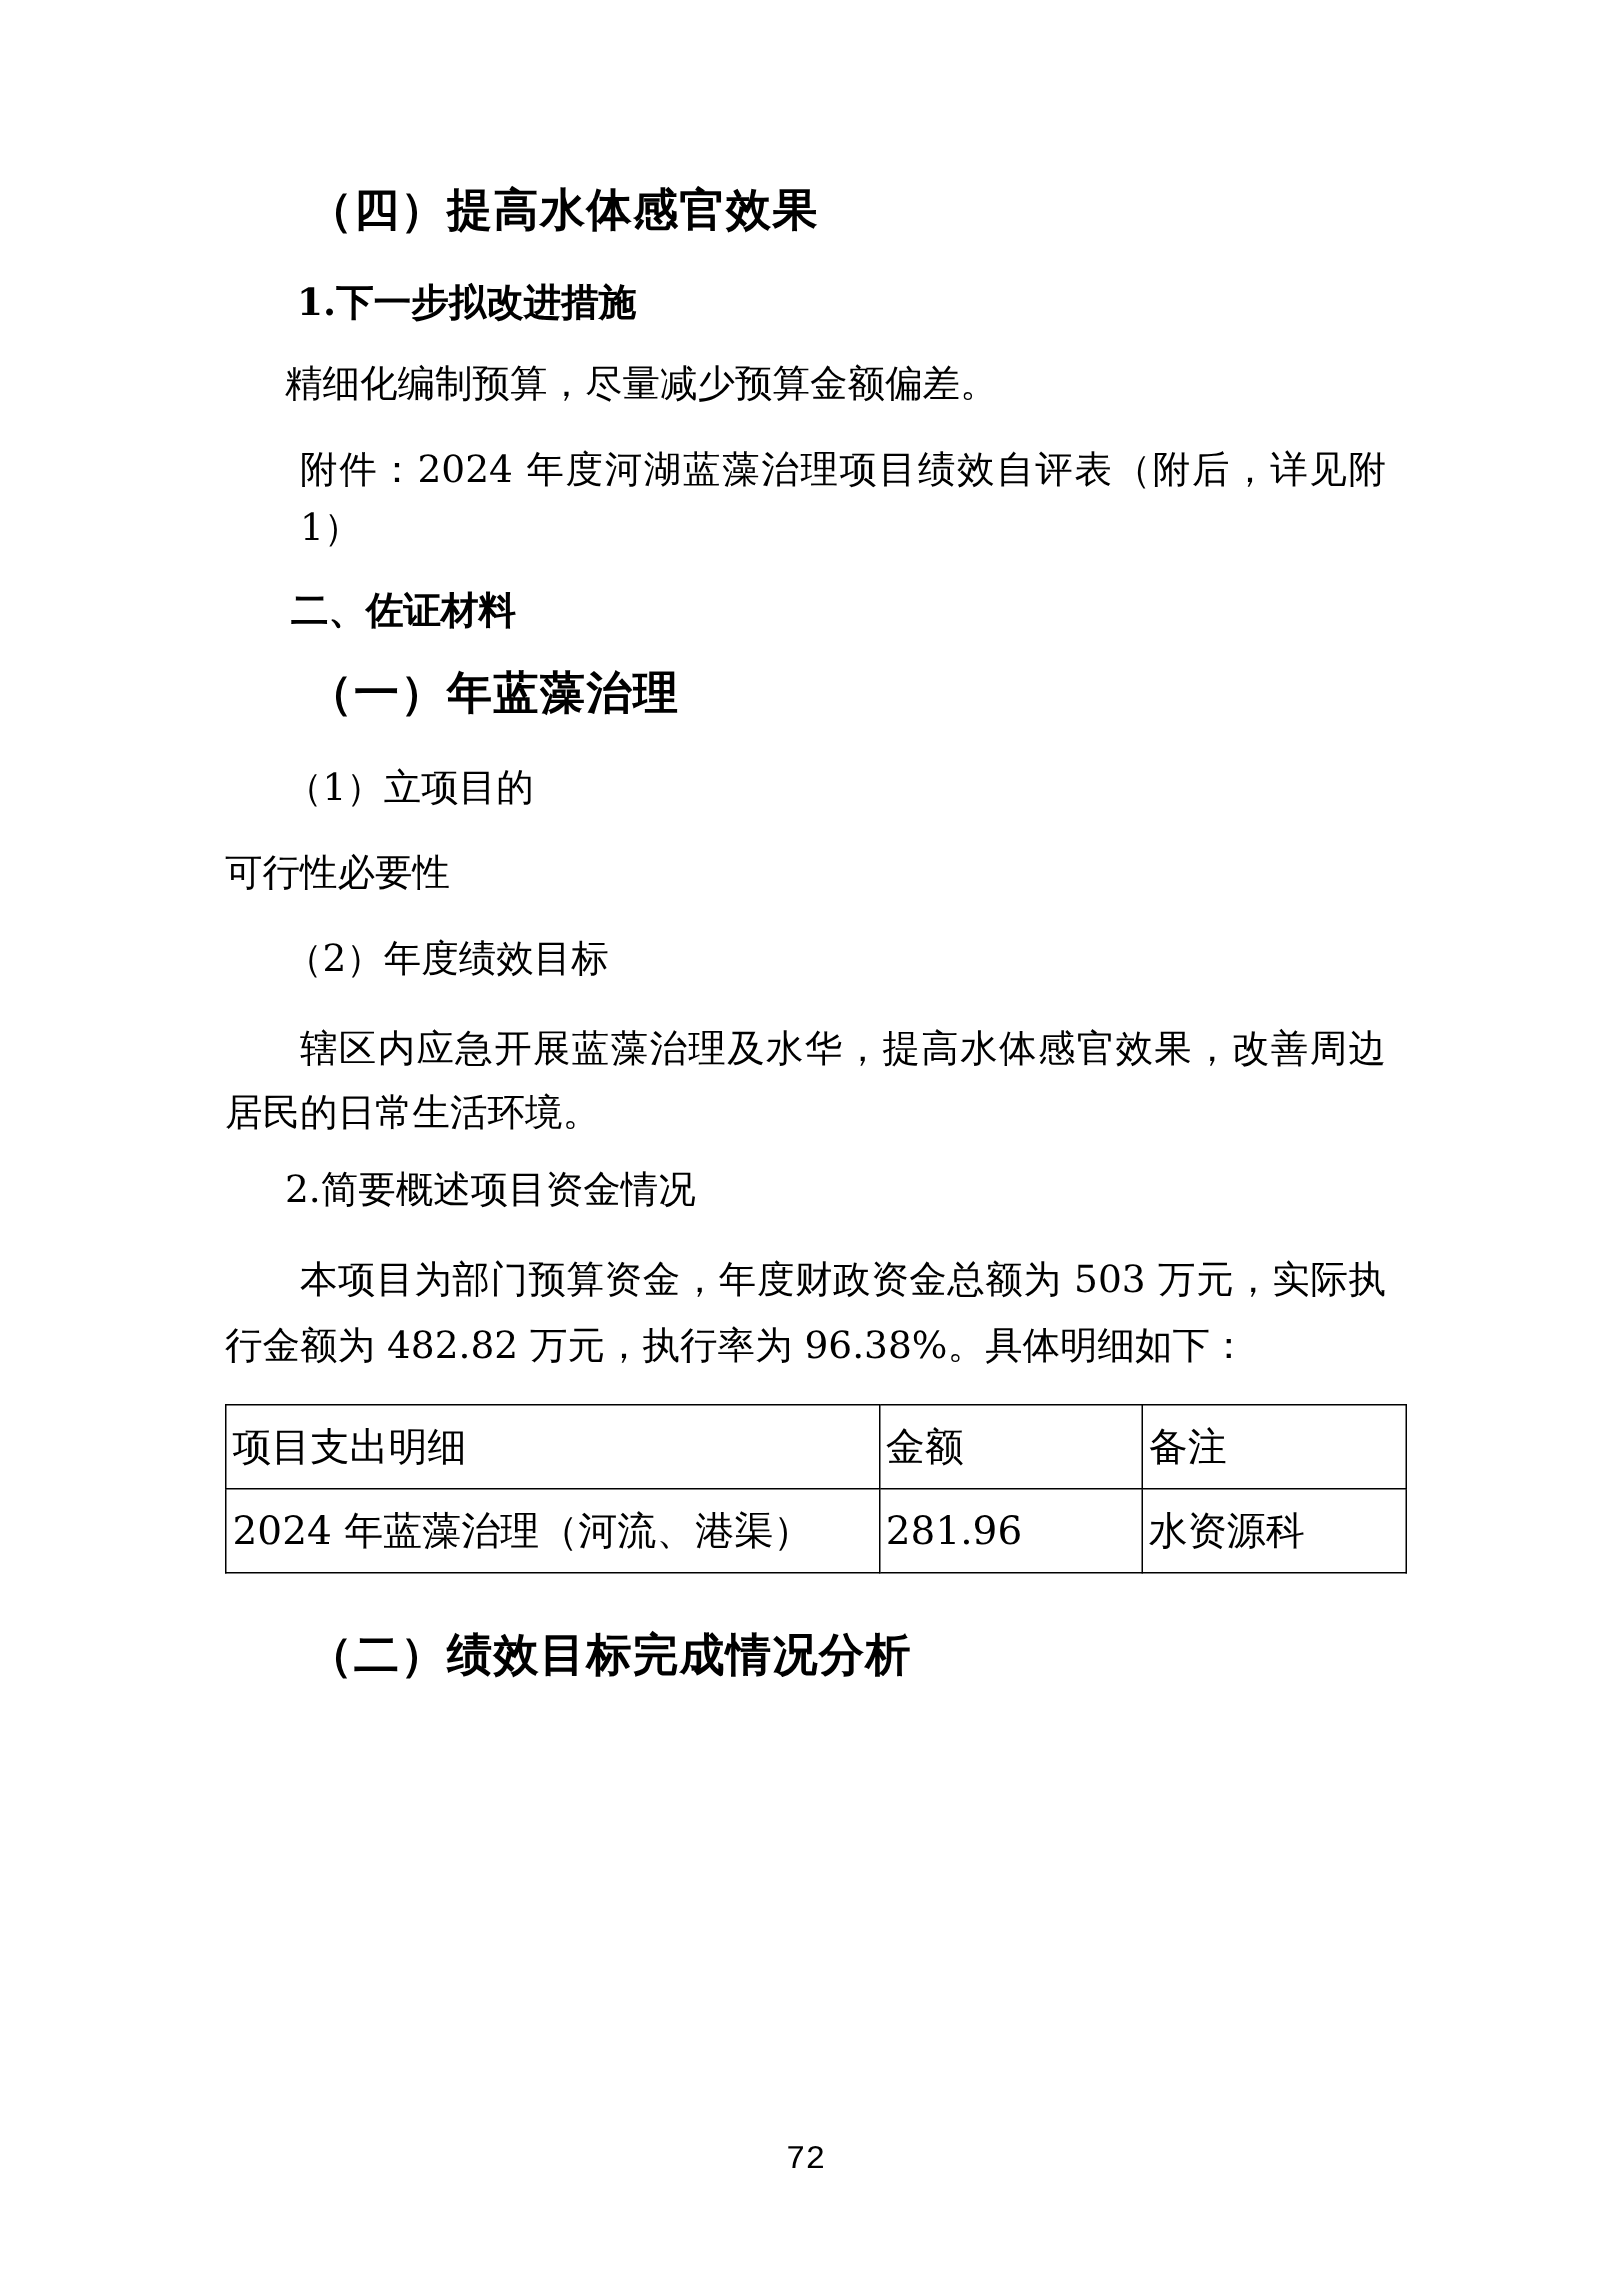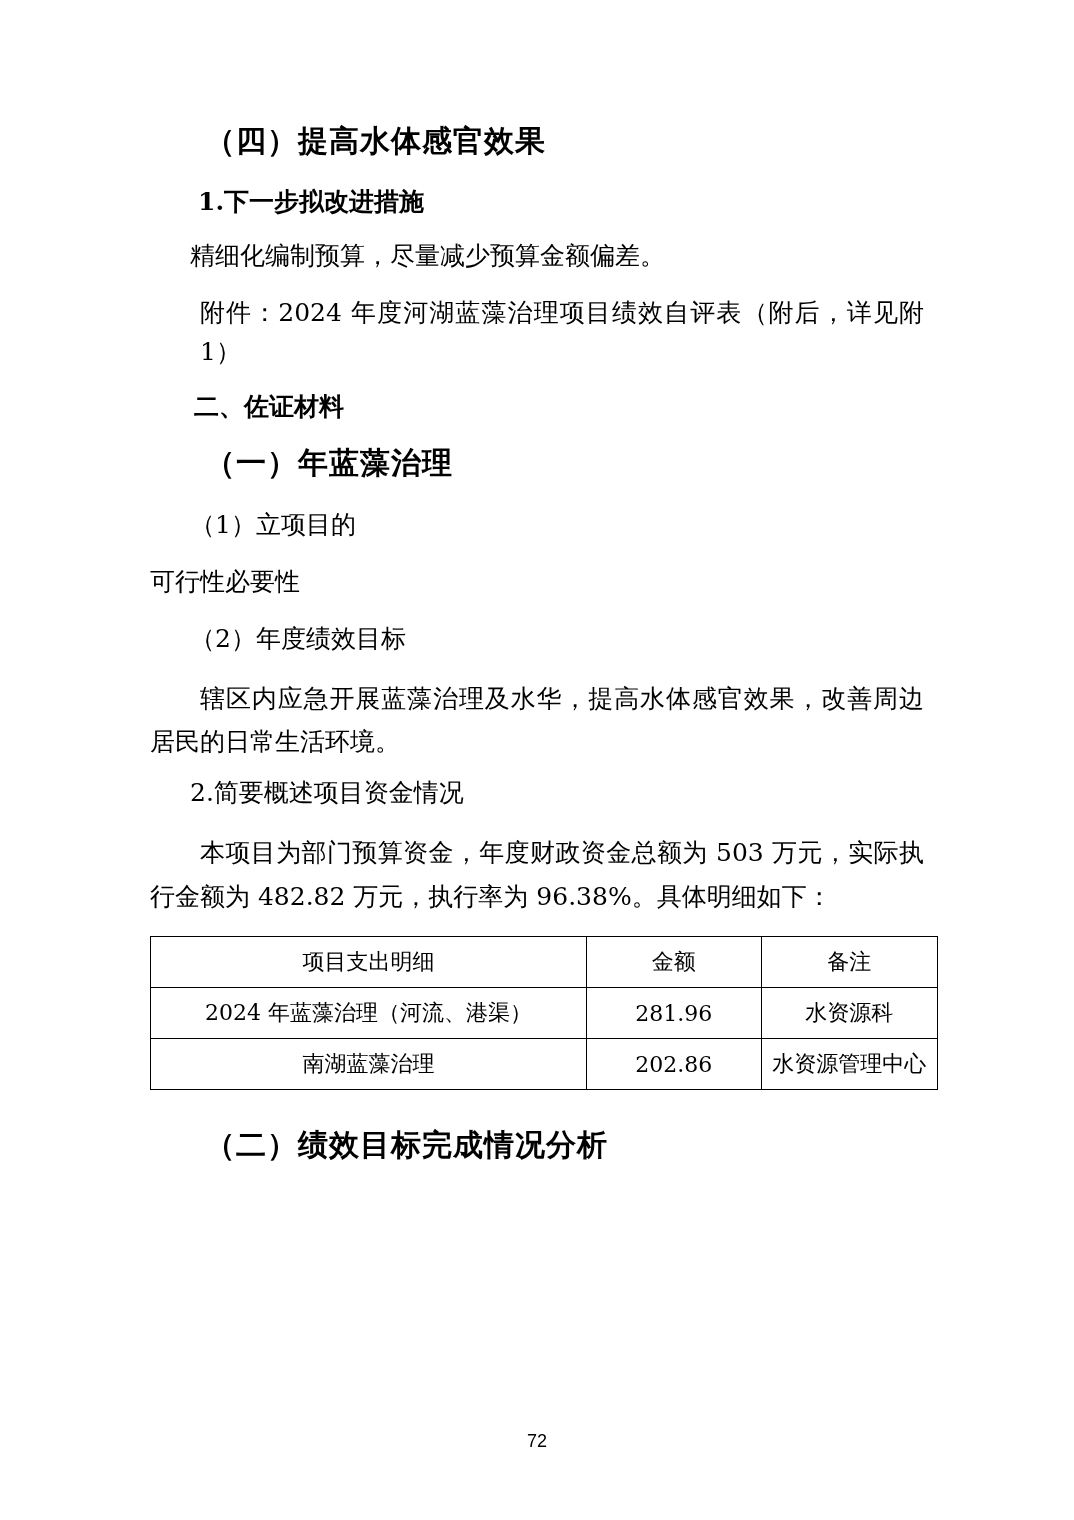--- a/index.html
+++ b/index.html
@@ -65,40 +65,40 @@
     text-indent: 50px;
     text-align: justify;
   }
   table.detail {
     border-collapse: collapse;
     margin: 18px 0 0 0;
     width: 788px;
   }
   table.detail td, table.detail th {
     border: 1.5px solid #000000;
-    font-size: 22px;
+    font-size: 26px;
     font-weight: normal;
-    text-align: center;
+    text-align: left;
     padding: 10px 4px;
     font-family: "DejaVu Serif", "Liberation Serif", serif;
   }
   table.detail .col-a { width: 444px; }
   table.detail .col-b { width: 170px; margin-left: 35px; }
   table.detail .col-c { width: 174px; }
   .section-gap {
     height: 34px;
   }
   .page-number {
     position: absolute;
     left: 0;
     right: 0;
     bottom: 68px;
     text-align: center;
-    font-size: 18px;
-    font-family: Liberation Sans, sans-serif;
+    font-size: 22px;
+    font-family: Liberation Mono, monospace;
   }
 </style>
 </head>
 <body>
 
 <div class="page">
 
   <h1 class="h-major">（四）提高水体感官效果</h1>
 
   <h2 class="h-sub">1.下一步拟改进措施</h2>
@@ -132,25 +132,20 @@
         <th class="col-b">金额</th>
         <th class="col-c">备注</th>
       </tr>
     </thead>
     <tbody>
       <tr>
         <td class="col-a">2024 年蓝藻治理（河流、港渠）</td>
         <td class="col-b">281.96</td>
         <td class="col-c">水资源科</td>
       </tr>
-      <tr>
-        <td class="col-a">南湖蓝藻治理</td>
-        <td class="col-b">202.86</td>
-        <td class="col-c">水资源管理中心</td>
-      </tr>
     </tbody>
   </table>
 
   <div class="section-gap"></div>
 
   <h1 class="h-major">（二）绩效目标完成情况分析</h1>
 
 
   <div class="page-number">72</div>
 

